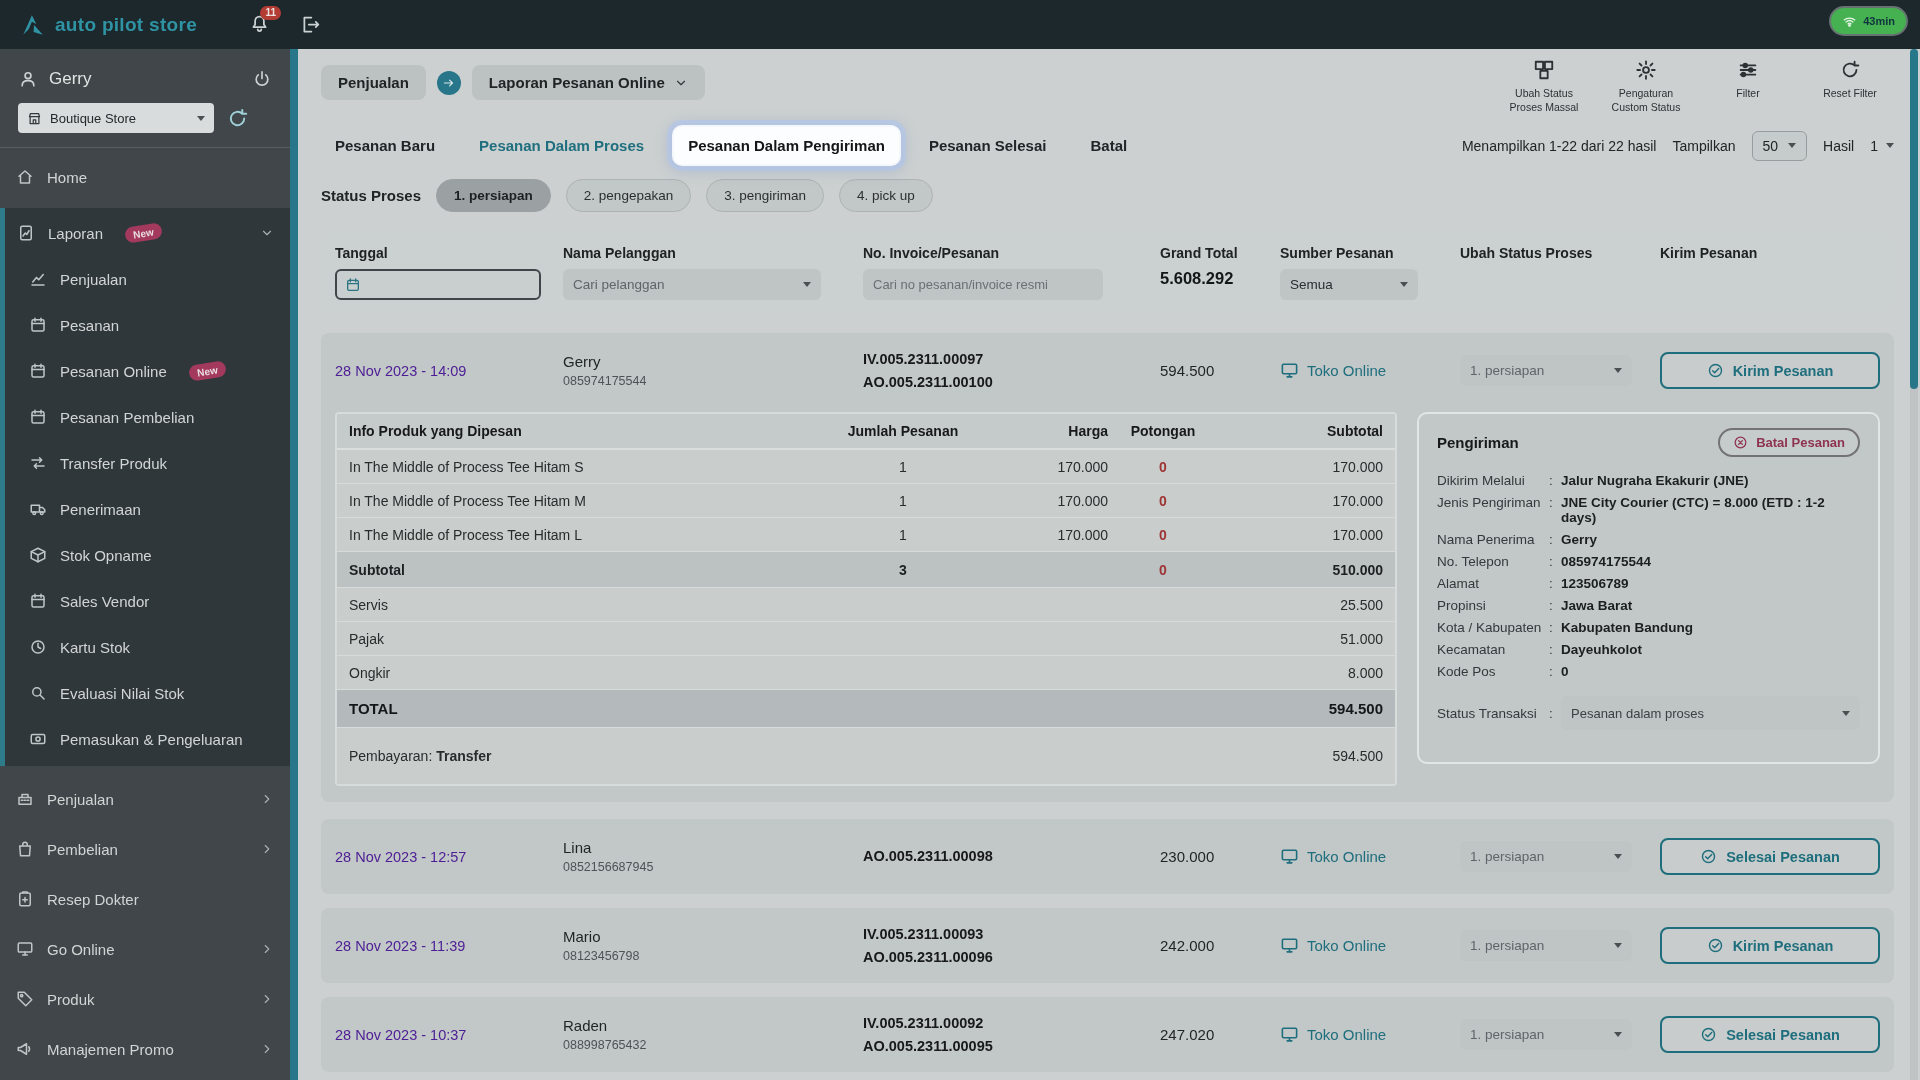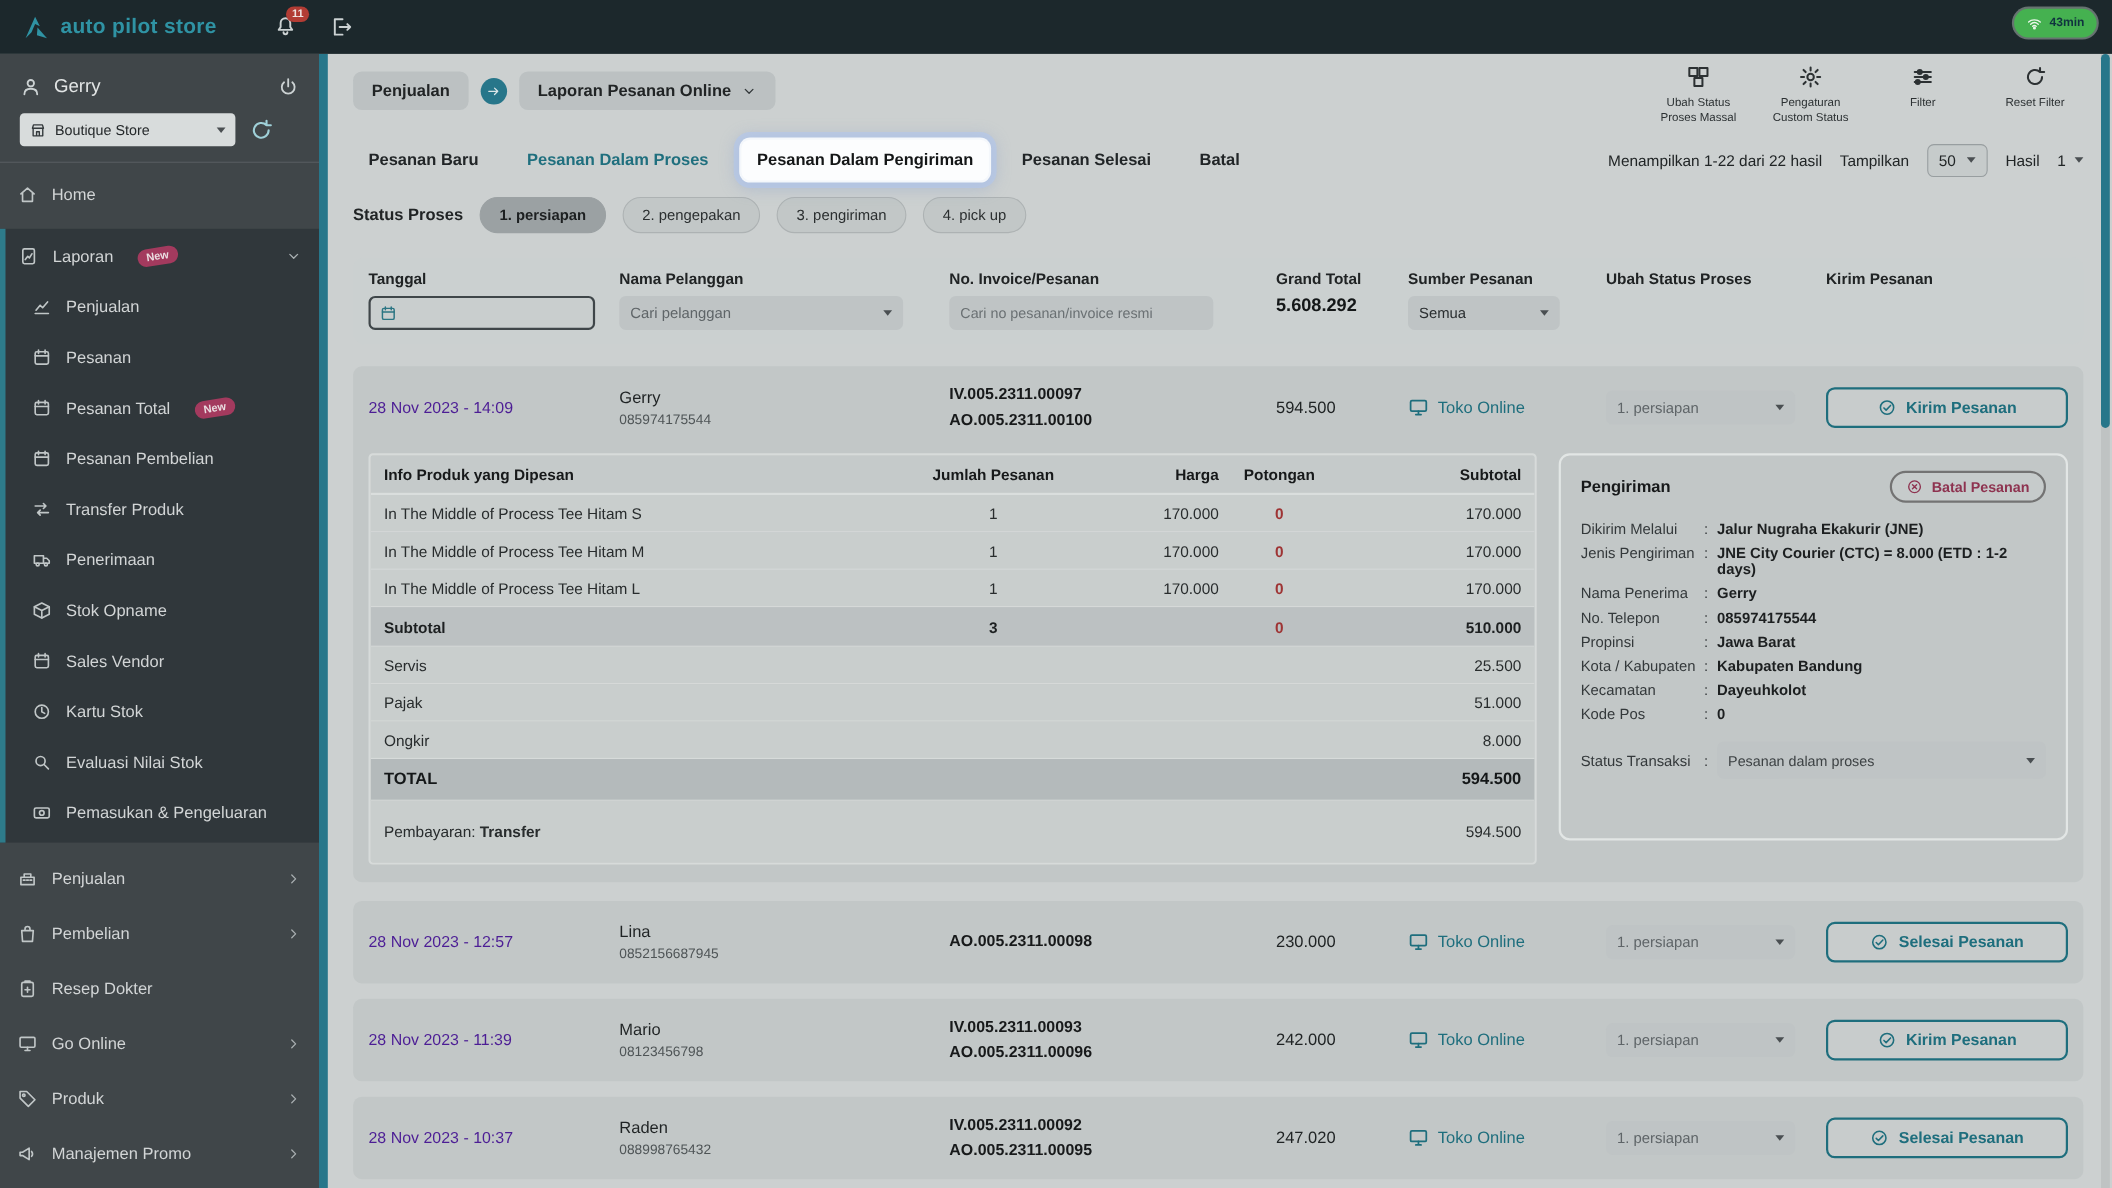--- a/index.html
+++ b/index.html
@@ -347,21 +347,21 @@
       <div class="nav-item sub-item">
         <svg class="ic">
             <use href="#i-calendar"></use>
           </svg>
         <span>Pesanan</span>
       </div>
       <div class="nav-item sub-item">
         <svg class="ic">
             <use href="#i-calendar"></use>
           </svg>
-        <span>Pesanan Total</span>
+        <span>Pesanan Online</span>
         <span class="badge-new">New</span>
       </div>
       <div class="nav-item sub-item">
         <svg class="ic">
             <use href="#i-calendar"></use>
           </svg>
         <span>Pesanan Pembelian</span>
       </div>
       <div class="nav-item sub-item">
         <svg class="ic">
@@ -724,20 +724,25 @@
           <span>Nama Penerima</span>
             <span class="colon"></span>
           <span class="val">Gerry</span>
         </div>
         <div class="ship-row">
           <span>No. Telepon</span>
             <span class="colon"></span>
           <span class="val">085974175544</span>
         </div>
         <div class="ship-row">
+          <span>Alamat</span>
+            <span class="colon"></span>
+          <span class="val">123506789</span>
+        </div>
+        <div class="ship-row">
           <span>Propinsi</span>
             <span class="colon"></span>
           <span class="val">Jawa Barat</span>
         </div>
         <div class="ship-row">
           <span>Kota / Kabupaten</span>
             <span class="colon"></span>
           <span class="val">Kabupaten Bandung</span>
         </div>
         <div class="ship-row">

